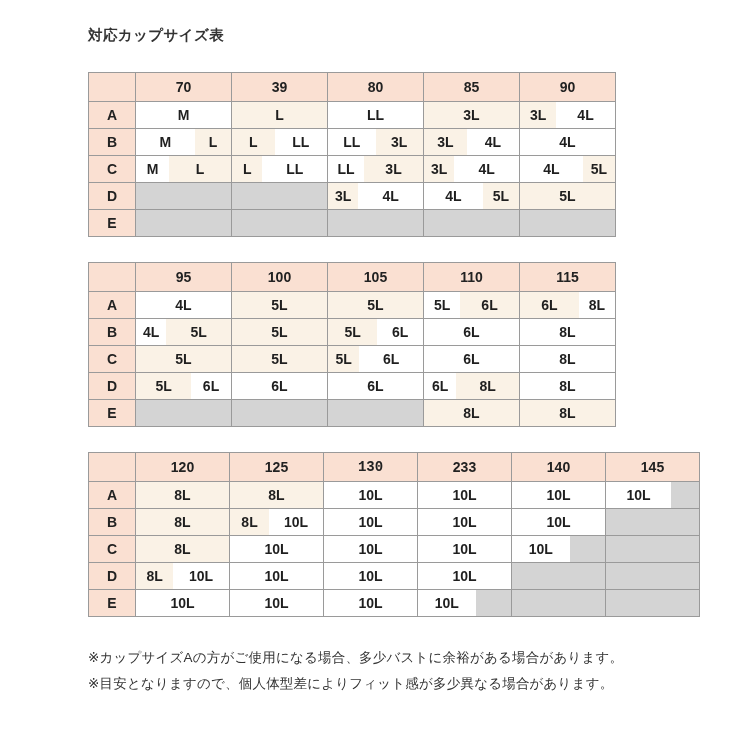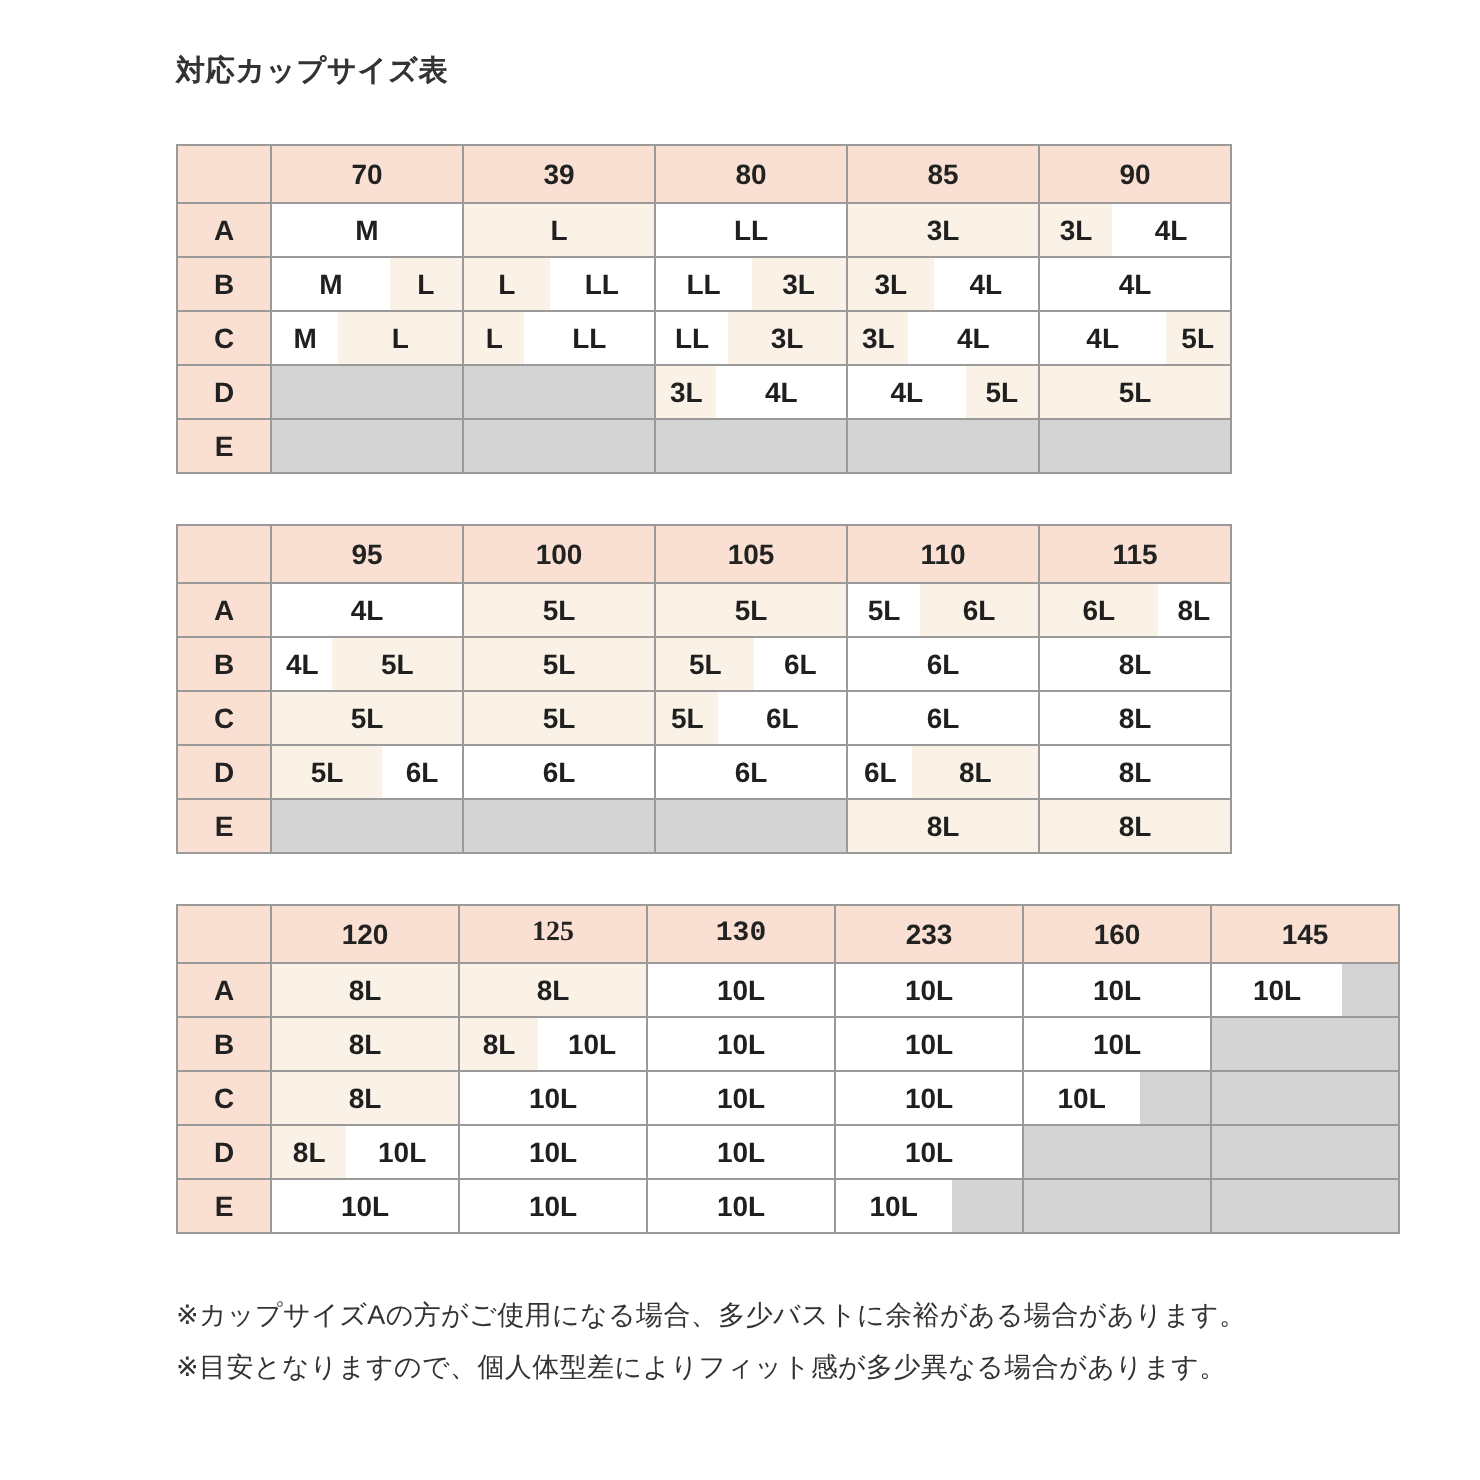--- a/index.html
+++ b/index.html
@@ -642,24 +642,24 @@
           <col style="width: 94px;">
           <col style="width: 94px;">
           <col style="width: 94px;">
           <col style="width: 94px;">
           <col style="width: 94px;">
         </colgroup>
         <thead>
           <tr>
             <th class="corner-cell" style="height: 28px;"></th>
             <th class="col-head" style="height: 28px;">120</th>
-            <th class="col-head" style="height: 28px; font-family: Liberation Serif, serif;">125</th>
+            <th class="col-head" style="height: 28px;">125</th>
             <th class="col-head" style="height: 28px; font-family: Liberation Mono, monospace;">130</th>
             <th class="col-head" style="height: 28px;">233</th>
-            <th class="col-head" style="height: 28px;">160</th>
+            <th class="col-head" style="height: 28px;">140</th>
             <th class="col-head" style="height: 28px;">145</th>
           </tr>
         </thead>
         <tbody>
           <tr>
             <td class="row-head" style="height: 26px;">A</td>
             <td class="cell" style="height: 26px;">
               <div class="bands">
                 <div class="band bg-cream" style="width: 100%;"></div>
               </div>

